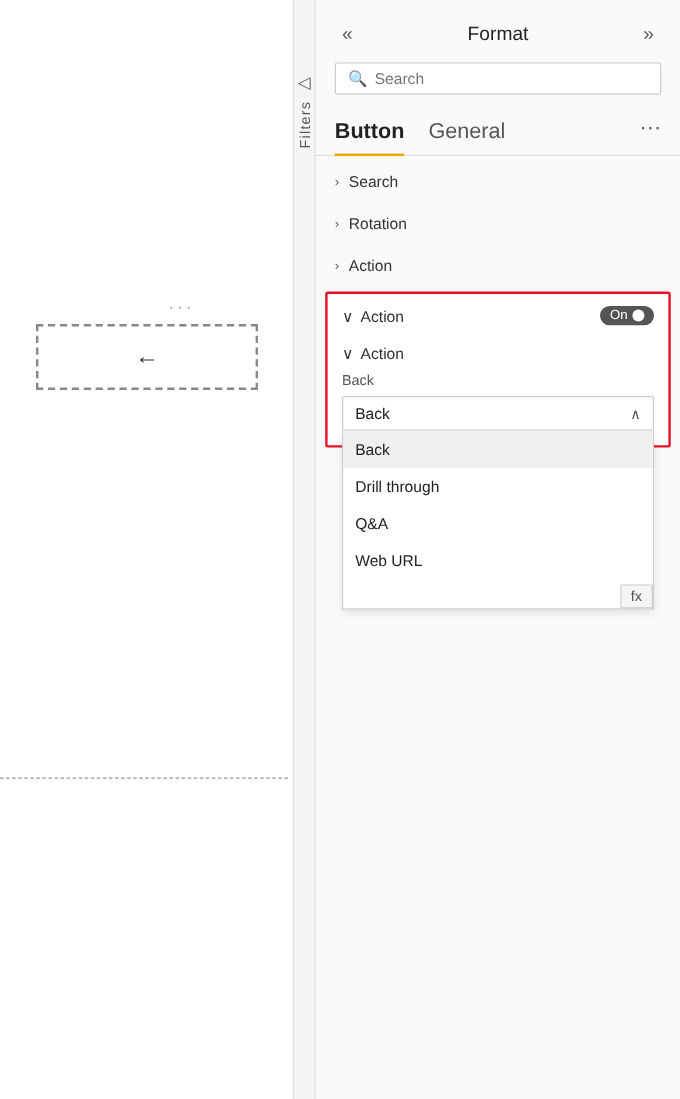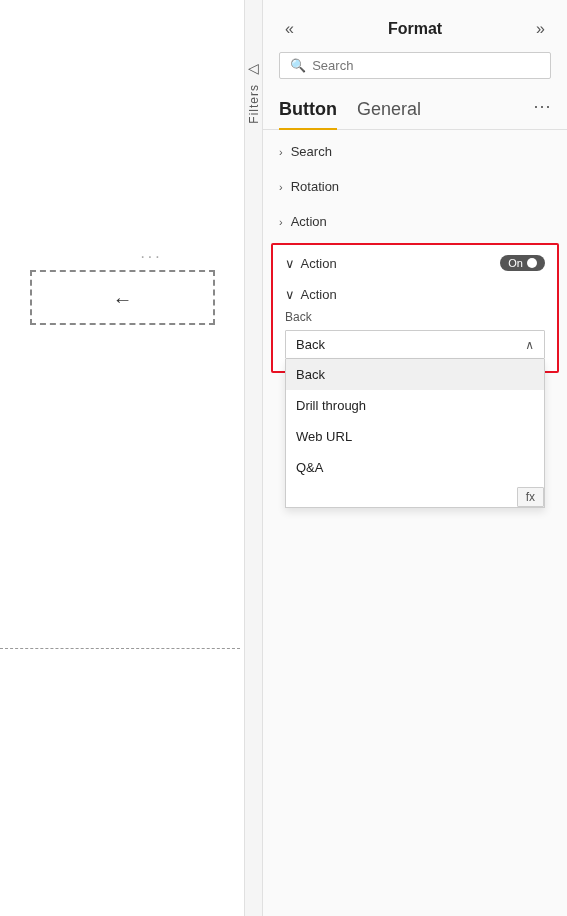--- a/index.html
+++ b/index.html
@@ -102,21 +102,21 @@
       display: flex;
       align-items: center;
       justify-content: space-between;
       padding: 18px 16px 12px 16px;
       background: #fafafa;
       border-bottom: none;
     }
 
     .panel-title {
       font-size: 16px;
-      font-weight: 700;
+      font-weight: 400;
       color: #222;
     }
 
     .panel-nav-btn {
       color: #555;
       font-size: 16px;
       cursor: pointer;
       background: none;
       border: none;
       padding: 2px 6px;
@@ -456,24 +456,24 @@
             <span class="dropdown-chevron">∧</span>
           </div>
           <div class="dropdown-list">
             <div class="dropdown-item selected">
               <span>Back</span>
             </div>
             <div class="dropdown-item">
               <span>Drill through</span>
             </div>
             <div class="dropdown-item">
-              <span>Web URL</span>
+              <span>Q&amp;A</span>
             </div>
             <div class="dropdown-item">
-              <span>Q&amp;A</span>
+              <span>Web URL</span>
             </div>
             <div class="fx-row">
               <button class="fx-btn">fx</button>
             </div>
           </div>
         </div>
       </div>
     </div>
 
     <div class="tooltip-section">

